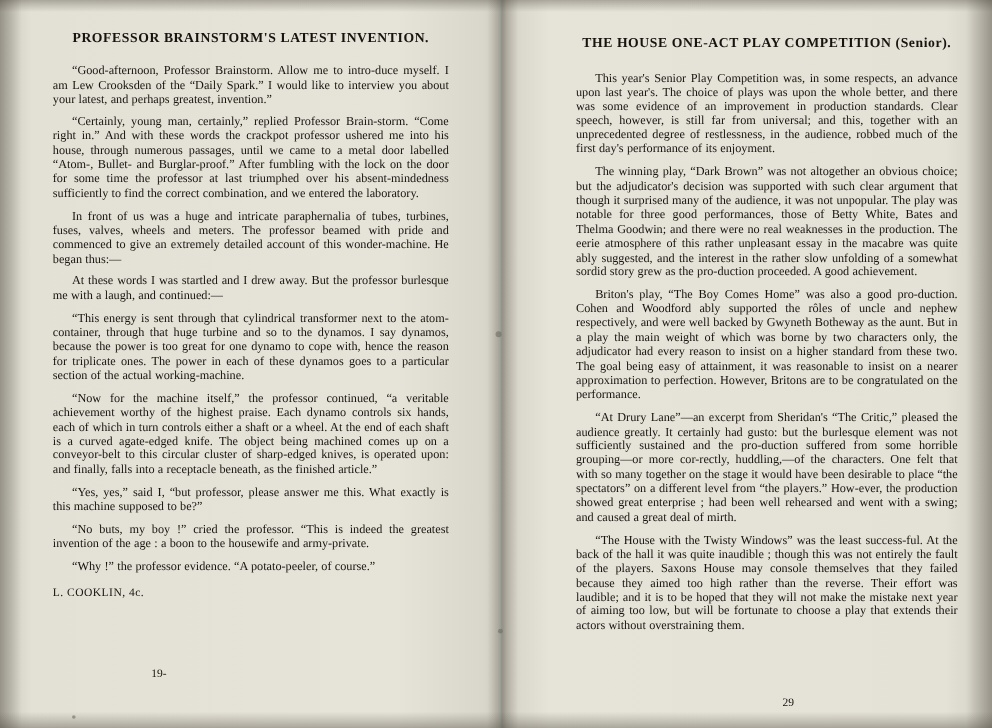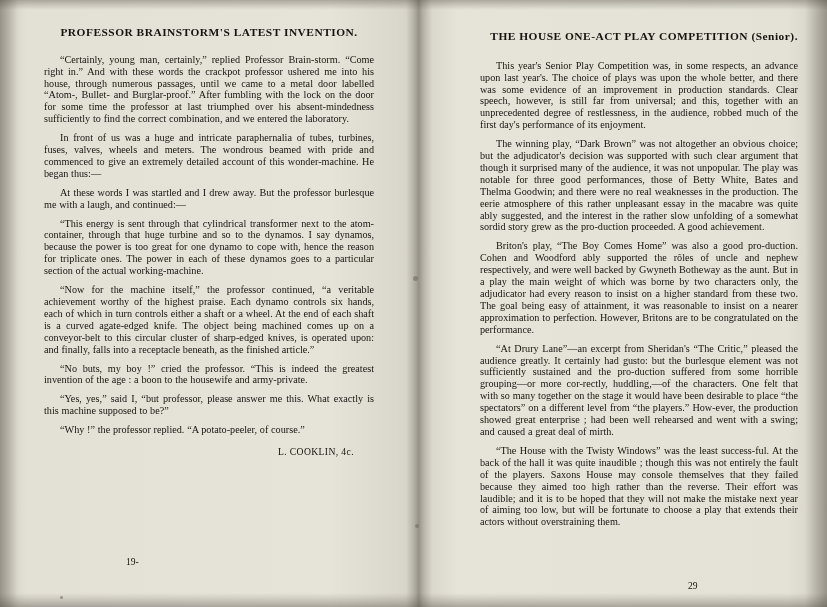--- a/index.html
+++ b/index.html
@@ -60,45 +60,44 @@
 
   h1.head {
     font-family: "Liberation Serif", serif;
     font-size: 11.4px;
     font-weight: bold;
     letter-spacing: .5px;
     text-align: center;
     margin: 0 0 14px 0;
     line-height: 1.2;
   }
-  h1.head.right-head { margin-bottom: 16px; text-align: right; }
+  h1.head.right-head { margin-bottom: 16px; }
 
   p.para {
     font-size: 10.2px;
     line-height: 11.9px;
     margin: 0 0 7px 0;
     text-align: justify;
     text-indent: 16px;
     hyphens: none;
     word-spacing: .2px;
   }
 
   .byline {
     font-size: 9.6px;
-    text-align: right;
     margin: 10px 20px 0 0;
     letter-spacing: .4px;
   }
   .folio {
     position: absolute;
     font-size: 9.6px;
     color: #17140f;
   }
   .folio.left  { left: 126px; top: 556px; }
-  .folio.right { left: 688px; top: 580px; }
+  .folio.right { left: 652px; top: 580px; }
 
   .edge-shadow-left {
     position: absolute; left: 0; top: 0; width: 18px; height: 607px;
     background: linear-gradient(to right, rgba(60,55,45,.35), rgba(60,55,45,0));
     pointer-events: none;
   }
   .edge-shadow-right {
     position: absolute; right: 0; top: 0; width: 22px; height: 607px;
     background: linear-gradient(to left, rgba(60,55,45,.38), rgba(60,55,45,0));
     pointer-events: none;
@@ -123,28 +122,29 @@
   <div class="leaf right"></div>
   <div class="gutter"></div>
 
   <div class="speck" style="left:413px; top:276px; width:5px; height:5px;"></div>
   <div class="speck" style="left:415px; top:524px; width:4px; height:4px;"></div>
   <div class="speck" style="left:60px; top:596px; width:3px; height:3px;"></div>
 
   <div class="col left">
     <h1 class="head">PROFESSOR BRAINSTORM'S  LATEST INVENTION.</h1>
 
+    <p class="para">“Good-afternoon, Professor Brainstorm.  Allow me to intro-duce myself.  I am Lew Crooksden of the “Daily Spark.”  I would like to interview you about your latest, and perhaps greatest, invention.”</p>
     <p class="para">“Certainly, young man, certainly,” replied Professor Brain-storm.  “Come right in.”  And with these words the crackpot professor ushered me into his house, through numerous passages, until we came to a metal door labelled “Atom-, Bullet- and Burglar-proof.”  After fumbling with the lock on the door for some time the professor at last triumphed over his absent-mindedness sufficiently to find the correct combination, and we entered the laboratory.</p>
-    <p class="para">In front of us was a huge and intricate paraphernalia of tubes, turbines, fuses, valves, wheels and meters.  The wondrous beamed with pride and commenced to give an extremely detailed account of this wonder-machine.  He began thus:—</p>
+    <p class="para">In front of us was a huge and intricate paraphernalia of tubes, turbines, fuses, valves, wheels and meters.  The professor beamed with pride and commenced to give an extremely detailed account of this wonder-machine.  He began thus:—</p>
     <p class="para">At these words I was startled and I drew away.  But the professor burlesque me with a laugh, and continued:—</p>
     <p class="para">“This energy is sent through that cylindrical transformer next to the atom-container, through that huge turbine and so to the dynamos.  I say dynamos, because the power is too great for one dynamo to cope with, hence the reason for triplicate ones.  The power in each of these dynamos goes to a particular section of the actual working-machine.</p>
     <p class="para">“Now for the machine itself,” the professor continued, “a veritable achievement worthy of the highest praise.  Each dynamo controls six hands, each of which in turn controls either a shaft or a wheel.  At the end of each shaft is a curved agate-edged knife.  The object being machined comes up on a conveyor-belt to this circular cluster of sharp-edged knives, is operated upon: and finally, falls into a receptacle beneath, as the finished article.”</p>
+    <p class="para">“Yes, yes,” said I, “but professor, please answer me this.  What exactly is this machine supposed to be?”</p>
     <p class="para">“No buts, my boy !” cried the professor.  “This is indeed the greatest invention of the age : a boon to the housewife and army-private.</p>
-    <p class="para">“Yes, yes,” said I, “but professor, please answer me this.  What exactly is this machine supposed to be?”</p>
-    <p class="para">“Why !” the professor replied.  “A potato-peeler, of course.”</p>
+    <p class="para">“Why !” the professor evidence.  “A potato-peeler, of course.”</p>
 
     <div class="byline">L. COOKLIN, 4c.</div>
   </div>
 
   <div class="col right">
     <h1 class="head right-head">THE HOUSE ONE-ACT PLAY COMPETITION (Senior).</h1>
 
     <p class="para">This year's Senior Play Competition was, in some respects, an advance upon last year's.  The choice of plays was upon the whole better, and there was some evidence of an improvement in production standards.  Clear speech, however, is still far from universal; and this, together with an unprecedented degree of restlessness, in the audience, robbed much of the first day's performance of its enjoyment.</p>
     <p class="para">The winning play, “Dark Brown” was not altogether an obvious choice; but the adjudicator's decision was supported with such clear argument that though it surprised many of the audience, it was not unpopular.  The play was notable for three good performances, those of Betty White, Bates and Thelma Goodwin; and there were no real weaknesses in the production.  The eerie atmosphere of this rather unpleasant essay in the macabre was quite ably suggested, and the interest in the rather slow unfolding of a somewhat sordid story grew as the pro-duction proceeded.  A good achievement.</p>
     <p class="para">Briton's play, “The Boy Comes Home” was also a good pro-duction.  Cohen and Woodford ably supported the rôles of uncle and nephew respectively, and were well backed by Gwyneth Botheway as the aunt.  But in a play the main weight of which was borne by two characters only, the adjudicator had every reason to insist on a higher standard from these two.  The goal being easy of attainment, it was reasonable to insist on a nearer approximation to perfection.  However, Britons are to be congratulated on the performance.</p>

